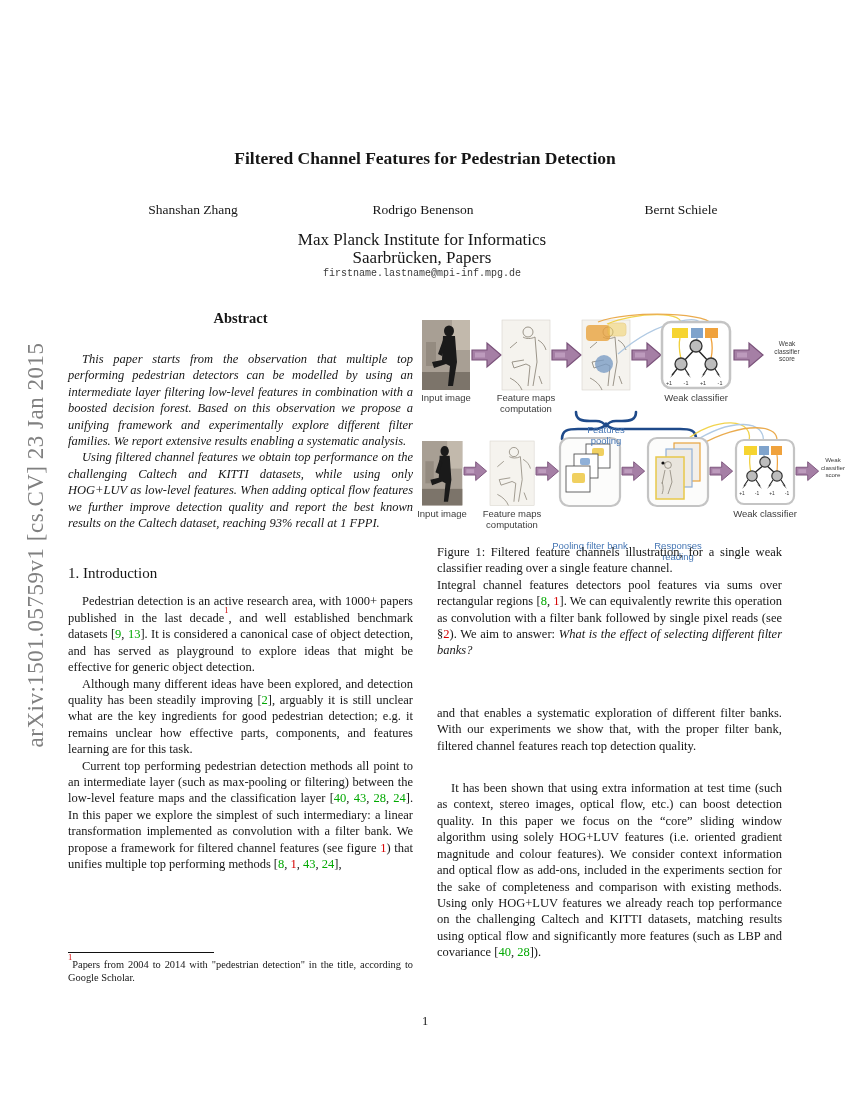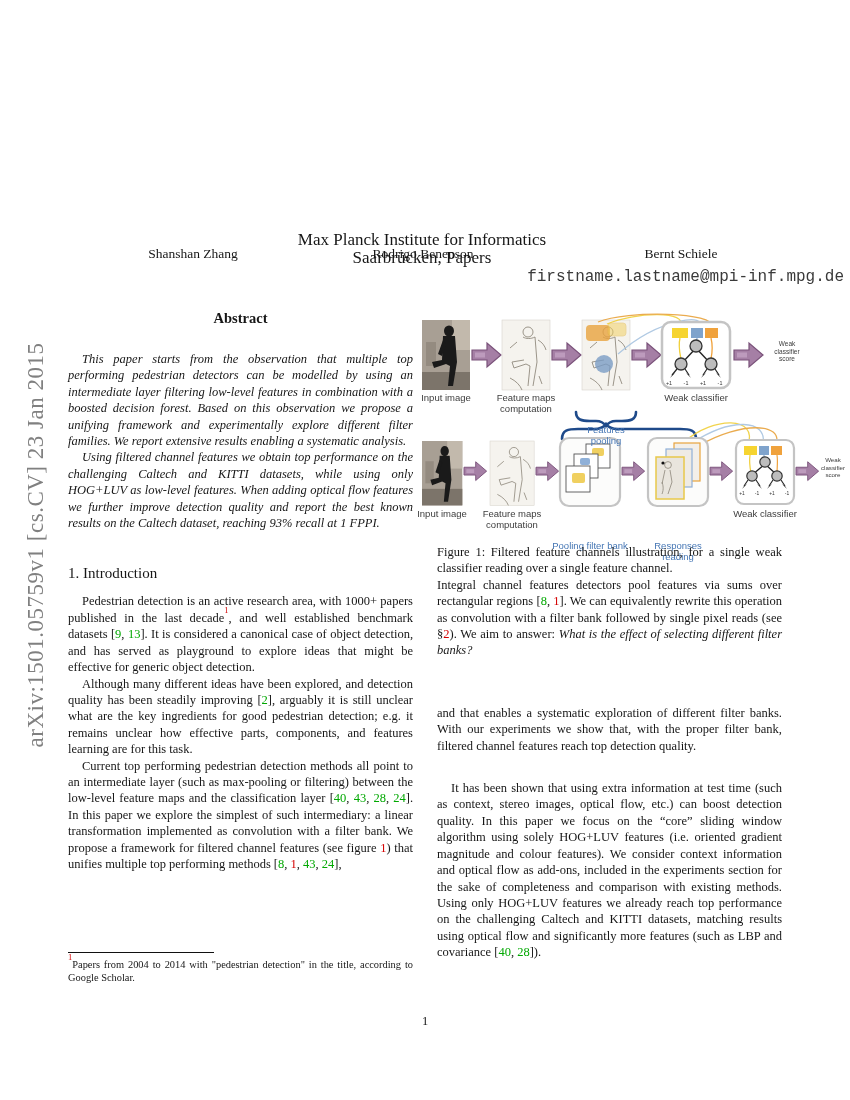--- a/index.html
+++ b/index.html
@@ -2,24 +2,24 @@
 <html style="--green: #00a800; --red: #d40000; --blue: #4576b4; --wm: #808080;"><head>
 <meta charset="utf-8">
 <style>
   html,body{margin:0;padding:0;background:#ffffff;}
   .page{position:relative;width:850px;height:1100px;background:#ffffff;overflow:hidden;
         font-family:"Liberation Serif", serif;color:#161616;}
   .watermark{position:absolute;top:545px;left:36px;transform:translate(-50%,-50%) rotate(-90deg);
         white-space:nowrap;font-size:23px;letter-spacing:0.5px;color:var(--wm,#808080);}
   .title{position:absolute;top:148px;left:0;width:850px;text-align:center;margin:0;
         font-size:17.5px;font-weight:bold;}
-  .author{position:absolute;top:202px;transform:translateX(-50%);font-size:13.5px;white-space:nowrap;margin-top:44px;}
+  .author{position:absolute;top:202px;transform:translateX(-50%);font-size:13.5px;white-space:nowrap;}
   .affil{position:absolute;left:0;width:844px;text-align:center;font-size:17px;}
-  .email{position:absolute;left:0;width:844px;text-align:right;
-        font-family:"Liberation Mono","DejaVu Sans Mono",monospace;font-size:16px;color:#3a3a3a;}
+  .email{position:absolute;left:0;width:844px;text-align:center;
+        font-family:"Liberation Mono","DejaVu Sans Mono",monospace;font-size:10px;color:#3a3a3a;}
   .col{position:absolute;width:345px;}
   .col-left{left:68px;top:302px;}
   .col-right{left:437px;top:312px;}
   .abs-head{text-align:center;font-weight:bold;font-size:14.5px;margin:8px 0 0 0;}
   .abs-p{font-style:italic;}
   p.jp{margin:0;text-align:justify;text-indent:14px;font-size:12.5px;line-height:16.4px;}
   p.noind{text-indent:0;}
   .sec-head{font-size:15px;font-weight:normal;margin:34px 0 11px 0;}
   .abs-gap{height:24px;}
   sup{font-size:8.5px;position:relative;top:-4px;line-height:0;}
@@ -41,20 +41,21 @@
   .cap-gap{height:46px;}
   .p2-gap{height:26px;}
 </style>
 </head>
 <body>
 
 <div class="page">
 
   <div class="watermark">arXiv:1501.05759v1  [cs.CV]  23 Jan 2015</div>
 
+  <h1 class="title">Filtered Channel Features for Pedestrian Detection</h1>
   <span class="author" style="left:193px;">Shanshan Zhang</span>
   <span class="author" style="left:423px;">Rodrigo Benenson</span>
   <span class="author" style="left:681px;">Bernt Schiele</span>
   <div class="affil" style="top:230px;">Max Planck Institute for Informatics</div>
   <div class="affil" style="top:248px;">Saarbrücken, Papers</div>
   <div class="email" style="top:268px;">firstname.lastname@mpi-inf.mpg.de</div>
 
   <div class="col col-left">
     <div class="abs-head">Abstract</div>
     <div class="abs-gap"></div>

